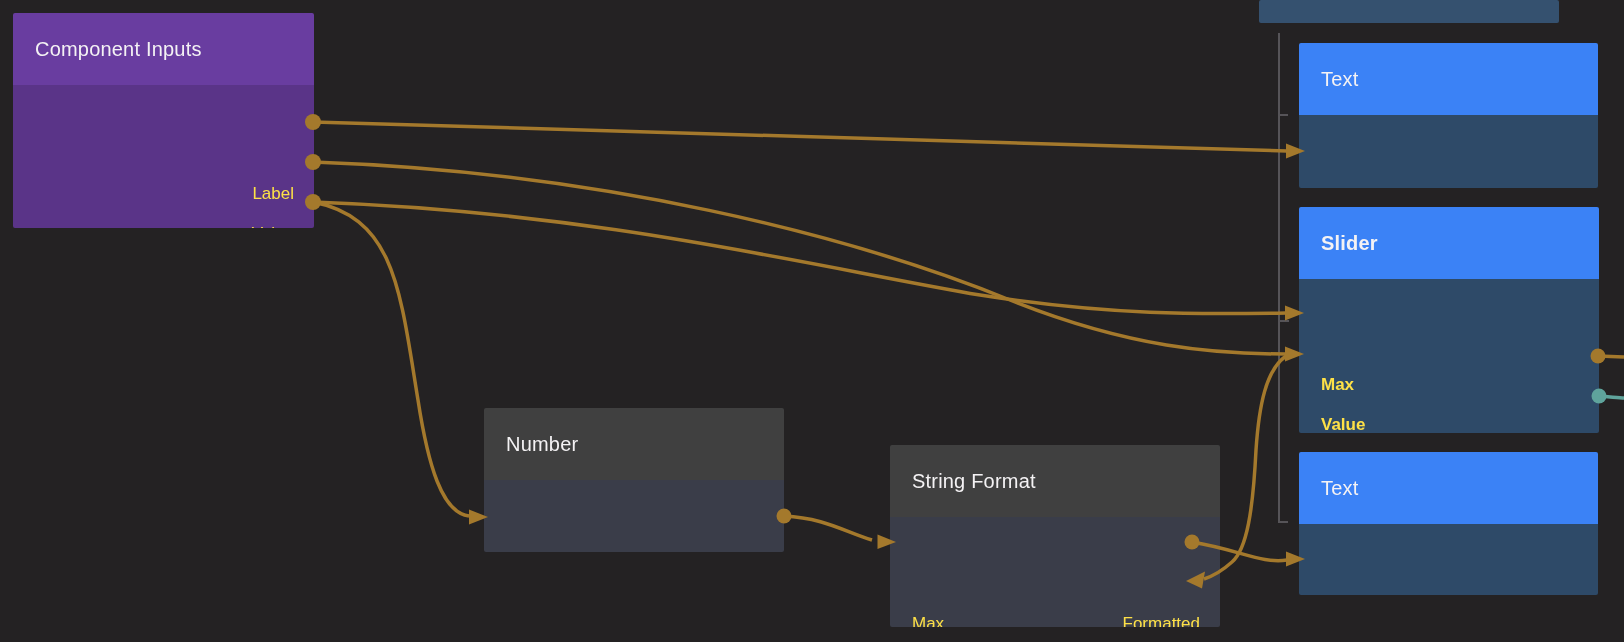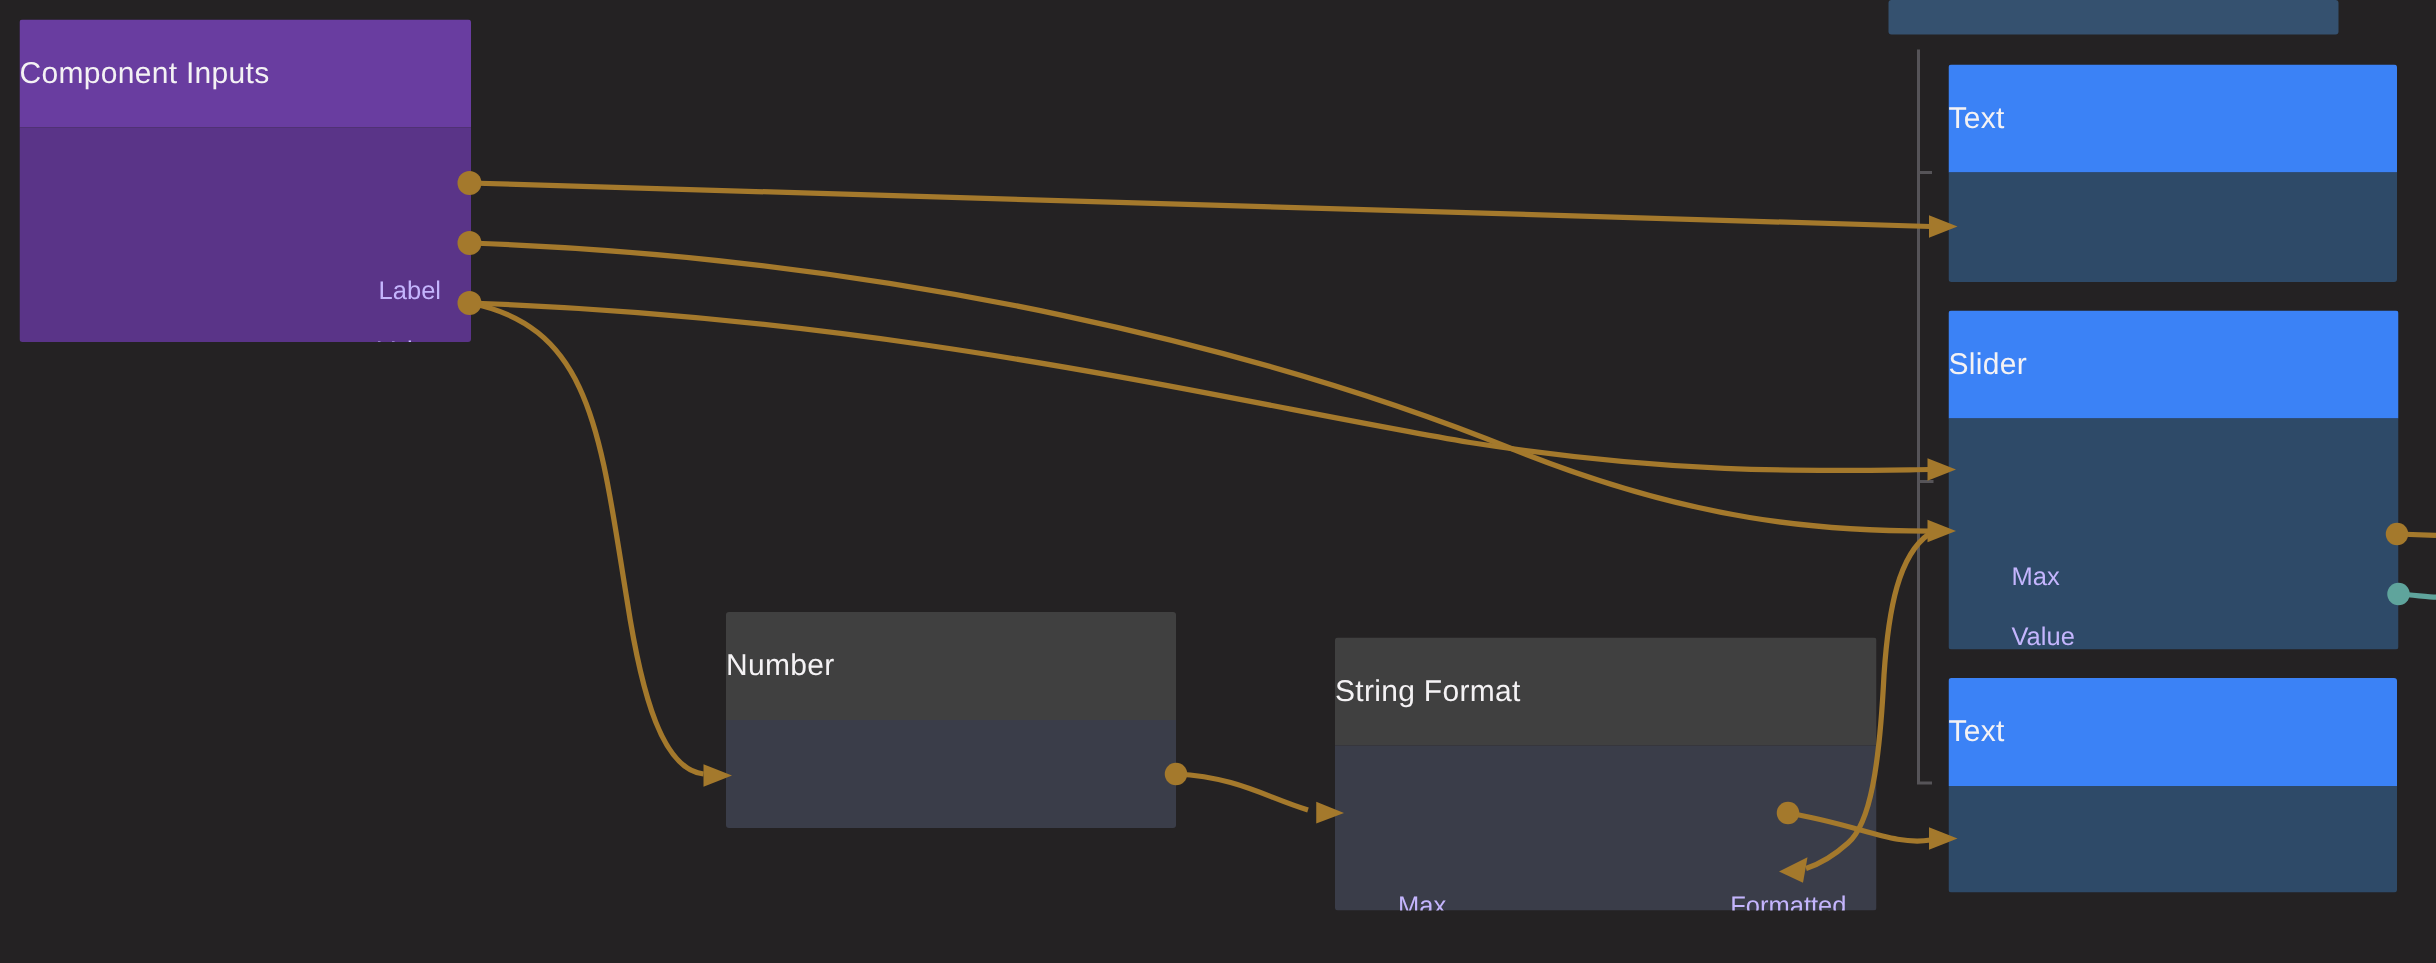--- a/index.html
+++ b/index.html
@@ -4,36 +4,36 @@
 <style>
   html,body{margin:0;padding:0;background:#242223;}
   #canvas{
     position:relative;width:1624px;height:642px;overflow:hidden;
     background:#242223;
     font-family:"Liberation Sans","DejaVu Sans",sans-serif;
   }
   .node{position:absolute;border-radius:2px;overflow:hidden;}
   .node-header{
     height:72px;display:flex;align-items:center;
-    box-sizing:border-box;
+    padding-left:22px;box-sizing:border-box;
     font-size:20px;letter-spacing:.2px;color:#f4f2f4;
   }
   .node-body{position:absolute;left:0;right:0;top:72px;bottom:0;}
   
   .theme-purple .node-header{background:#693da0;}
   .theme-purple .node-body{background:#5a3488;}
   .theme-gray .node-header{background:#404040;}
   .theme-gray .node-body{background:#3a3d49;}
   .theme-blue .node-header{background:#3b82f6;}
   .theme-blue .node-body{background:#2e4a68;}
   .partial{background:#35516f;}
   .port-row{
     position:absolute;left:0;right:0;height:40px;
     display:flex;align-items:center;
-    font-size:17px;color:#c4b5fd;box-sizing:border-box;margin-left:20px;
+    font-size:17px;color:#fde047;box-sizing:border-box;
   }
   .port-row.left{justify-content:flex-start;padding-left:22px;}
   .port-row.right{justify-content:flex-end;padding-right:20px;}
   .port-row.both{justify-content:space-between;padding-left:22px;padding-right:20px;}
   svg#wires{position:absolute;left:0;top:0;pointer-events:none;}
 </style>
 </head>
 <body>
 
 <div id="canvas">
@@ -57,21 +57,21 @@
 
   <div class="node theme-gray" style="left:484px;top:408px;width:300px;height:144px;">
     <div class="node-header">
       <span>Number</span>
     </div>
     <div class="node-body">
       
     </div>
   </div>
 
-  <div class="node theme-gray" style="left:890px;top:425px;width:361px;height:182px;">
+  <div class="node theme-gray" style="left:890px;top:445px;width:330px;height:182px;">
     <div class="node-header">
       <span>String Format</span>
     </div>
     <div class="node-body">
       <div class="port-row both" style="top:87px;">
         <span>Max</span>
         <span>Formatted</span>
       </div>
 
     </div>
@@ -79,21 +79,21 @@
 
   <div class="node theme-blue" style="left:1299px;top:43px;width:299px;height:145px;">
     <div class="node-header">
       <span>Text</span>
     </div>
     <div class="node-body">
       
     </div>
   </div>
 
-  <div class="node theme-blue" style="left:1299px;top:207px;width:300px;height:226px;">
+  <div class="node theme-blue" style="left:1299px;top:207px;width:300px;height:226px;font-weight:bold;">
     <div class="node-header">
       <span>Slider</span>
     </div>
     <div class="node-body">
       <div class="port-row left" style="top:86px;">
         <span>Max</span>
       </div>
       <div class="port-row left" style="top:126px;">
         <span>Value</span>
       </div>

